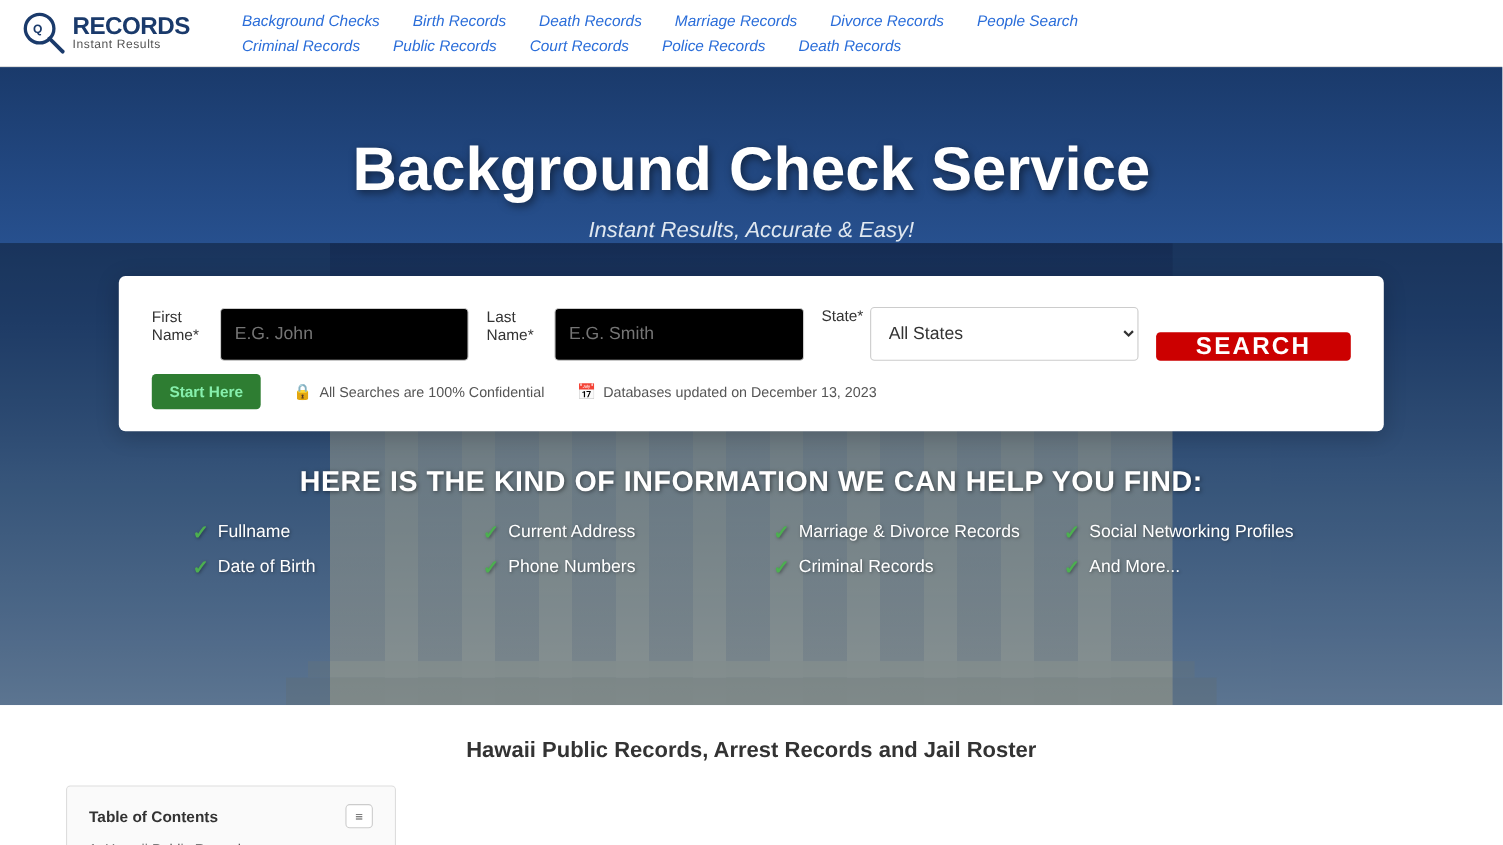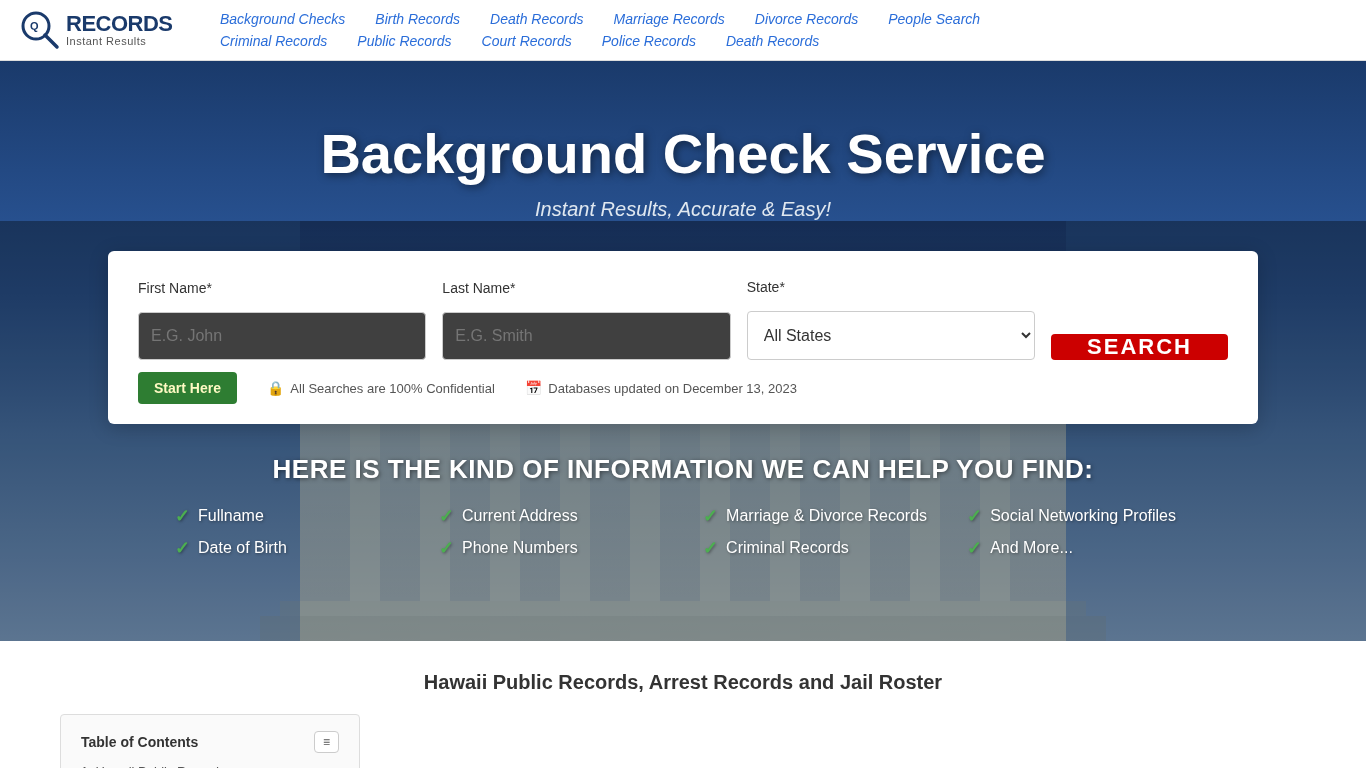--- a/index.html
+++ b/index.html
@@ -118,38 +118,37 @@
       position: relative;
       z-index: 2;
     }
     .search-fields {
       display: flex;
       gap: 16px;
       align-items: flex-end;
     }
     .field-group {
       display: flex;
-      flex-direction: column;
-      gap: 16px;
+      gap: 6px;
     }
     .field-group label {
       font-size: 14px;
       color: #333;
       font-weight: normal;
     }
     .field-group.first-name { flex: 1; }
     .field-group.last-name { flex: 1; }
     .field-group.state-field { flex: 1; }
 
     .text-input {
       padding: 14px 12px;
       font-size: 16px;
       border: 1px solid #ccc;
       border-radius: 4px;
-      background: #404040;
+      background: #000000;
       color: #aaa;
       width: 100%;
     }
 
     .state-select {
       padding: 14px 12px;
       font-size: 16px;
       border: 1px solid #ccc;
       border-radius: 4px;
       background: #fff;
@@ -175,21 +174,21 @@
     }
 
     .search-footer {
       display: flex;
       align-items: center;
       gap: 30px;
       margin-top: 12px;
     }
     .start-here-btn {
       background: #2e7d32;
-      color: #fef9c3;
+      color: #86efac;
       font-size: 14px;
       font-weight: bold;
       padding: 8px 16px;
       border: none;
       border-radius: 4px;
       cursor: pointer;
     }
     .confidential-note {
       display: flex;
       align-items: center;

